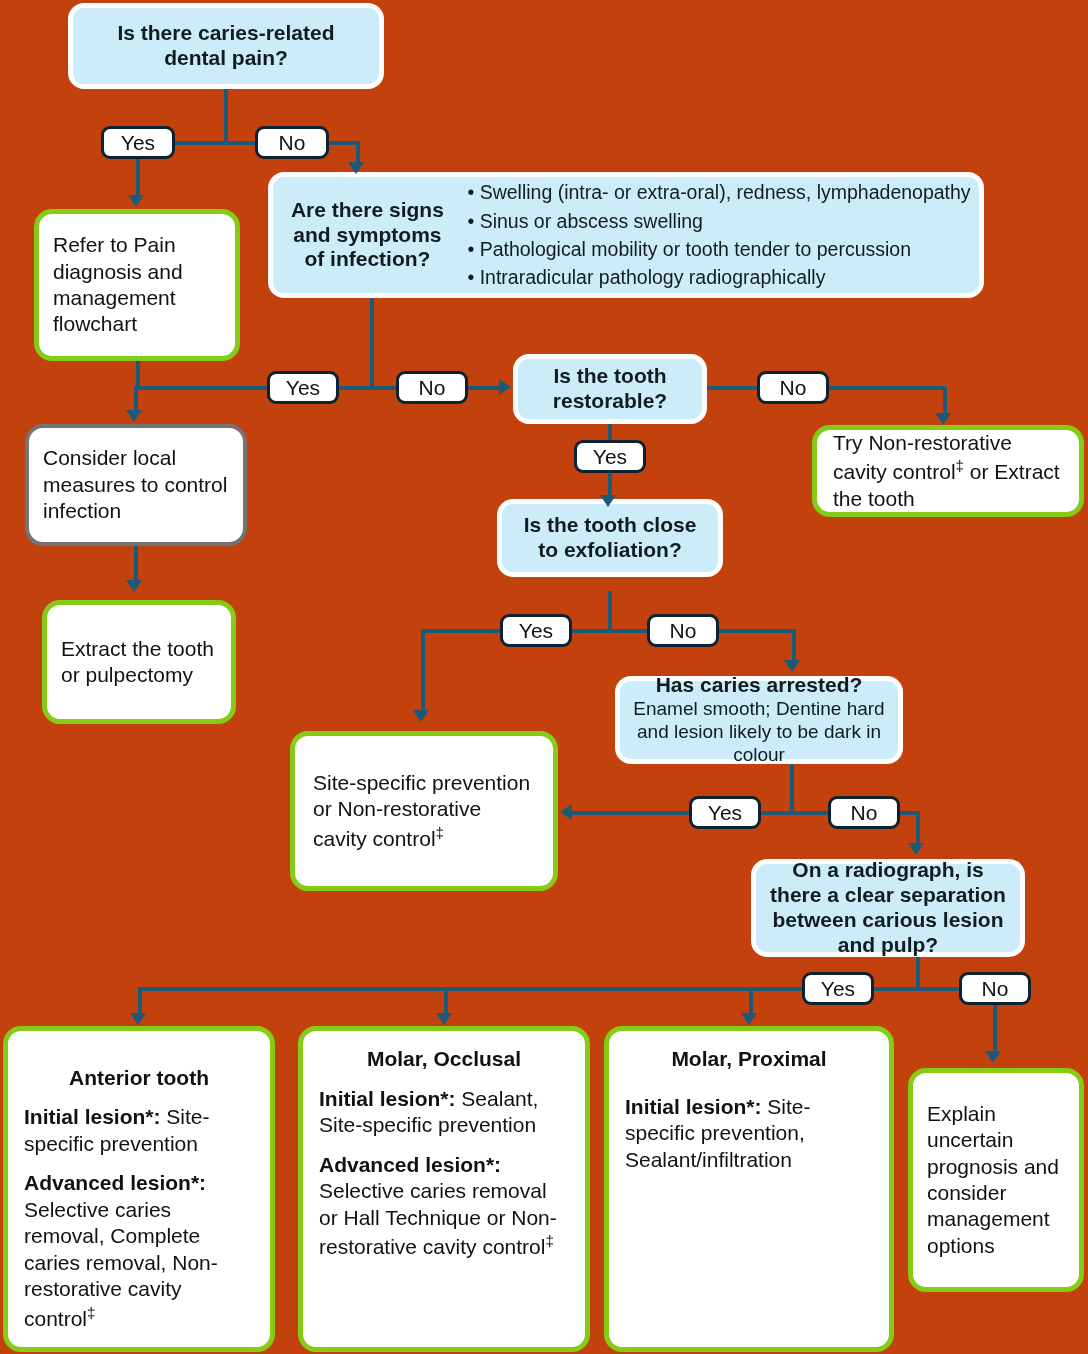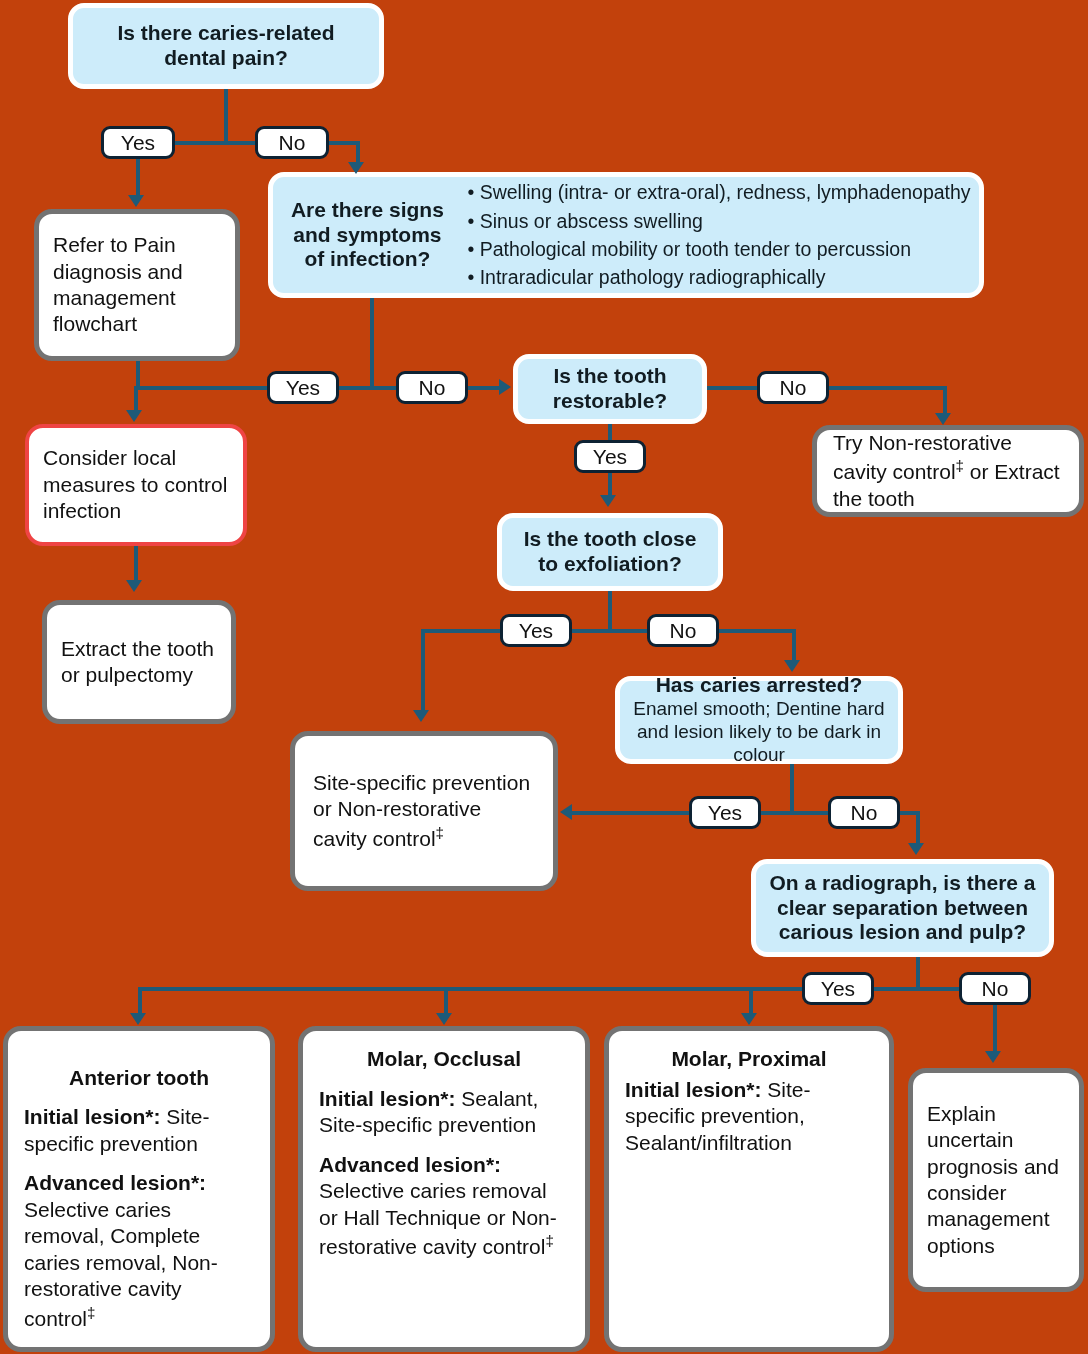--- a/index.html
+++ b/index.html
@@ -3,23 +3,23 @@
 <meta charset="utf-8">
 <style>
   html,body{margin:0;padding:0;background:#000;}
   body{font-family:"Liberation Sans",sans-serif;}
   #stage{position:relative;width:1088px;height:1354px;background:#c2410c;overflow:hidden;}
 
   .node{position:absolute;box-sizing:border-box;display:flex;flex-direction:column;justify-content:center;}
   
   .q{background:#cdecfa;border:5px solid #ffffff;border-radius:16px;color:#111c22;}
   
-  .a{background:#ffffff;border:5px solid #737373;border-radius:18px;color:#111111;}
-  
-  .d{background:#ffffff;border:4px solid #ef4444;border-radius:18px;color:#111111;}
+  .a{background:#ffffff;border:5px solid #84cc16;border-radius:18px;color:#111111;}
+  
+  .d{background:#ffffff;border:4px solid #737373;border-radius:18px;color:#111111;}
 
   .lbl{position:absolute;box-sizing:border-box;background:#fff;border:3px solid #0d2233;
        border-radius:9px;color:#111;display:flex;align-items:center;justify-content:center;
        font-size:21px;line-height:1;z-index:6;}
 
   .bold{font-weight:bold;}
   .lft{text-align:left;}
 
   .ttl{font-weight:bold;font-size:21px;text-align:center;line-height:1.18;}
   .sub{font-size:19px;text-align:center;line-height:1.2;}
@@ -71,57 +71,57 @@
   </div>
 
   <div class="node q" style="left:513px;top:354px;width:194px;height:70px;padding:4px 26px;">
     <div class="ttl">Is the tooth restorable?</div>
   </div>
 
   <div class="node a" style="left:812px;top:425px;width:272px;height:92px;padding:6px 16px;">
     <div class="body lft">Try Non-restorative cavity control<sup>‡</sup> or Extract the tooth</div>
   </div>
 
-  <div class="node q" style="left:497px;top:513px;width:226px;height:78px;padding:20px 10px;">
+  <div class="node q" style="left:497px;top:499px;width:226px;height:78px;padding:20px 10px;">
     <div class="ttl">Is the tooth close to exfoliation?</div>
   </div>
 
   <div class="node a" style="left:290px;top:731px;width:268px;height:160px;padding:6px 18px;">
     <div class="body lft">
       <span>Site-specific prevention or Non-restorative cavity control<sup>‡</sup></span>
     </div>
   </div>
 
   <div class="node q" style="left:615px;top:676px;width:288px;height:88px;padding:15px 10px;">
     <div class="ttl">Has caries arrested?</div>
     <div class="sub">Enamel smooth; Dentine hard and lesion likely to be dark in colour</div>
   </div>
 
-  <div class="node q" style="left:751px;top:859px;width:303px;height:98px;padding:4px 12px;">
+  <div class="node q" style="left:751px;top:859px;width:274px;height:98px;padding:4px 12px;">
     <div class="ttl">On a radiograph, is there a clear separation between carious lesion and pulp?</div>
   </div>
 
   <div class="node a" style="left:3px;top:1026px;width:272px;height:326px;padding:10px 16px;justify-content:flex-end;">
     <div class="ttl" style="margin:6px 0 14px;">Anterior tooth</div>
     <div class="body lft">
       <p><span class="bold">Initial lesion*:</span><span> Site-specific prevention</span></p>
       <p><span class="bold">Advanced lesion*:</span><span> Selective caries removal, Complete caries removal, Non-restorative cavity control<sup>‡</sup></span></p>
     </div>
   </div>
 
   <div class="node a" style="left:298px;top:1026px;width:292px;height:326px;padding:10px 16px;justify-content:flex-start;">
     <div class="ttl" style="margin:6px 0 14px;">Molar, Occlusal</div>
     <div class="body lft">
       <p><span class="bold">Initial lesion*:</span><span> Sealant, Site-specific prevention</span></p>
       <p><span class="bold">Advanced lesion*:</span><span> Selective caries removal or Hall Technique or Non-restorative cavity control<sup>‡</sup></span></p>
     </div>
   </div>
 
   <div class="node a" style="left:604px;top:1026px;width:290px;height:326px;padding:10px 16px;justify-content:flex-start;">
-    <div class="ttl" style="margin:6px 0 5px;">Molar, Proximal</div>
+    <div class="ttl" style="margin:6px 0 22px;">Molar, Proximal</div>
     <div class="body lft">
       <p><span class="bold">Initial lesion*:</span><span> Site-specific prevention, Sealant/infiltration</span></p>
     </div>
   </div>
 
   <div class="node a" style="left:908px;top:1068px;width:176px;height:224px;padding:6px 14px;">
     <div class="body lft">Explain uncertain prognosis and consider management options</div>
   </div>
 
   <div class="lbl" style="left:101px;top:126px;width:74px;height:33px;">Yes</div>

